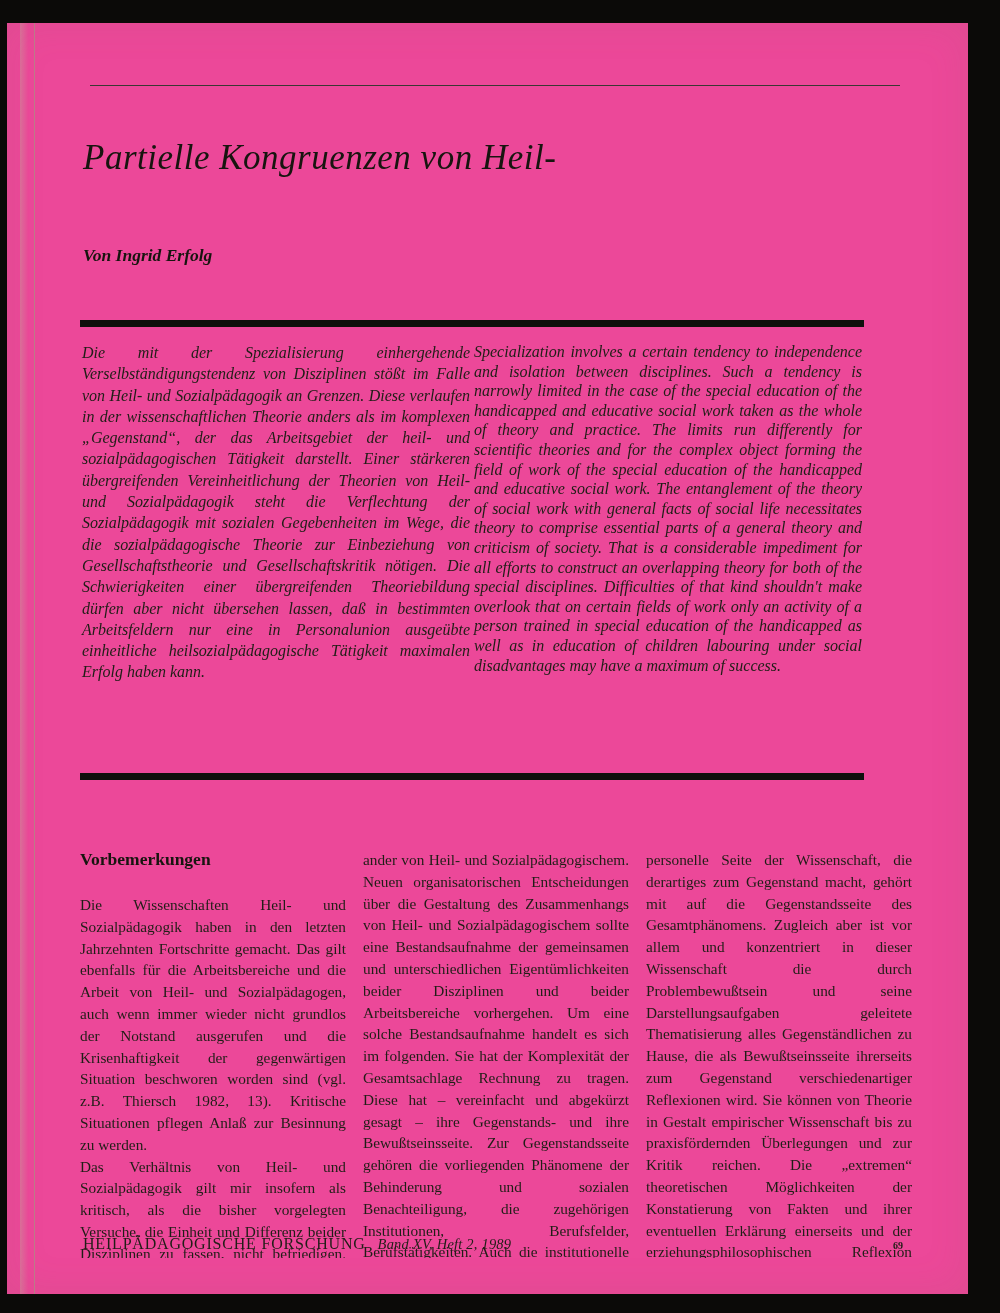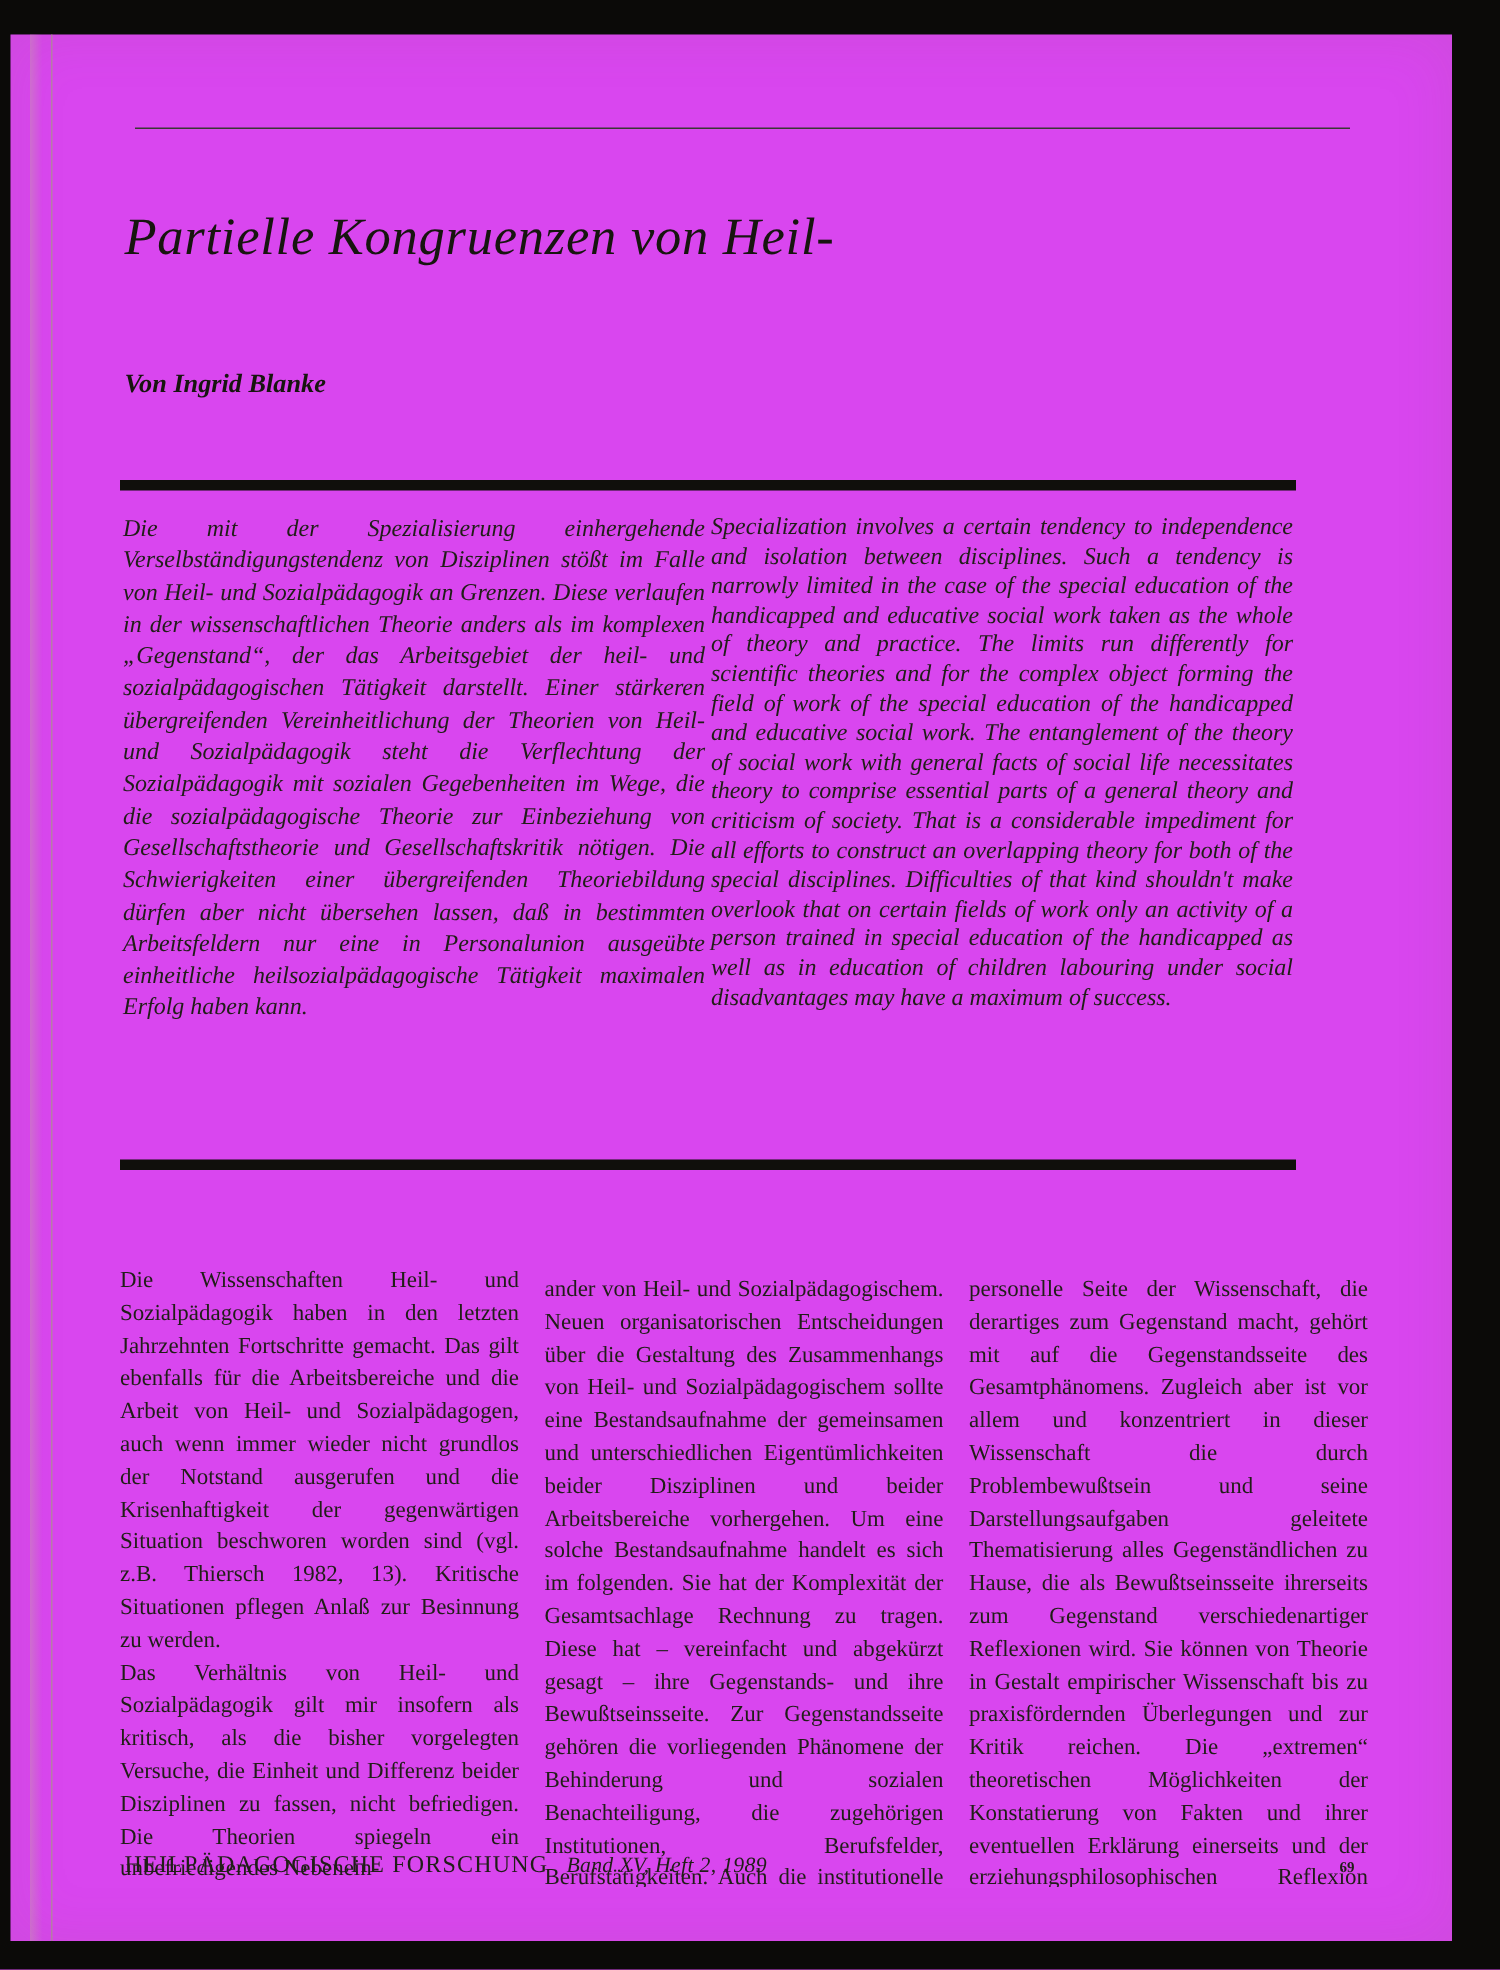--- a/index.html
+++ b/index.html
@@ -5,21 +5,21 @@
   html,body{margin:0;padding:0;}
   body{
     width:1000px;height:1313px;position:relative;
     background:#0b0a08;
     font-family:"Liberation Serif","DejaVu Serif",serif;
     color:#1c1b17;
     overflow:hidden;
   }
   .scan-page{
     position:absolute;left:7px;top:23px;width:961px;height:1271px;
-    background:#d946ef;
+    background:#ec4899;
     box-shadow:inset 0 0 40px rgba(120,110,80,0.12);
   }
   .binding-edge{
     position:absolute;left:13px;top:0;width:14px;height:100%;
     background:linear-gradient(90deg, rgba(190,182,155,0.35), rgba(243,239,223,0) 60%);
     border-right:1px solid rgba(150,142,115,0.45);
   }
   .content{position:absolute;left:73px;top:0;width:826px;height:100%;}
   .title-rule{
     position:absolute;left:10px;top:62px;width:810px;height:1px;
@@ -79,33 +79,34 @@
 <body>
 
 <div class="scan-page">
   <div class="binding-edge"></div>
   <div class="content">
 
     <div class="title-rule"></div>
 
     <h1 class="article-title"><span>Partielle Kongruenzen von Heil-</span><br></h1>
 
-    <div class="byline">Von Ingrid Blanke</div>
+    <div class="byline">Von Ingrid Erfolg</div>
 
     <div class="abstract-row">
       <div class="abstract-col de">
         <p class="abstract-text">Die mit der Spezialisierung einhergehende Verselbständigungstendenz von Disziplinen stößt im Falle von Heil- und Sozialpädagogik an Grenzen. Diese verlaufen in der wissenschaftlichen Theorie anders als im komplexen „Gegenstand“, der das Arbeitsgebiet der heil- und sozialpädagogischen Tätigkeit darstellt. Einer stärkeren übergreifenden Vereinheitlichung der Theorien von Heil- und Sozialpädagogik steht die Verflechtung der Sozialpädagogik mit sozialen Gegebenheiten im Wege, die die sozialpädagogische Theorie zur Einbeziehung von Gesellschaftstheorie und Gesellschaftskritik nötigen. Die Schwierigkeiten einer übergreifenden Theoriebildung dürfen aber nicht übersehen lassen, daß in bestimmten Arbeitsfeldern nur eine in Personalunion ausgeübte einheitliche heilsozialpädagogische Tätigkeit maximalen Erfolg haben kann.</p>
       </div>
       <div class="abstract-col en">
         <p class="abstract-text">Specialization involves a certain tendency to independence and isolation between disciplines. Such a tendency is narrowly limited in the case of the special education of the handicapped and educative social work taken as the whole of theory and practice. The limits run differently for scientific theories and for the complex object forming the field of work of the special education of the handicapped and educative social work. The entanglement of the theory of social work with general facts of social life necessitates theory to comprise essential parts of a general theory and criticism of society. That is a considerable impediment for all efforts to construct an overlapping theory for both of the special disciplines. Difficulties of that kind shouldn't make overlook that on certain fields of work only an activity of a person trained in special education of the handicapped as well as in education of children labouring under social disadvantages may have a maximum of success.</p>
       </div>
     </div>
 
     <div class="body-row">
       <div class="body-col c1">
+        <div class="section-heading">Vorbemerkungen</div>
         <p class="body-text">Die Wissenschaften Heil- und Sozialpädagogik haben in den letzten Jahrzehnten Fortschritte gemacht. Das gilt ebenfalls für die Arbeitsbereiche und die Arbeit von Heil- und Sozialpädagogen, auch wenn immer wieder nicht grundlos der Notstand ausgerufen und die Krisenhaftigkeit der gegenwärtigen Situation beschworen worden sind (vgl. z.B. Thiersch 1982, 13). Kritische Situationen pflegen Anlaß zur Besinnung zu werden.</p>
         <p class="body-text">Das Verhältnis von Heil- und Sozialpädagogik gilt mir insofern als kritisch, als die bisher vorgelegten Versuche, die Einheit und Differenz beider Disziplinen zu fassen, nicht befriedigen. Die Theorien spiegeln ein unbefriedigendes Nebenein-</p>
       </div>
       <div class="body-col c2">
         <p class="body-text">ander von Heil- und Sozialpädagogischem. Neuen organisatorischen Entscheidungen über die Gestaltung des Zusammenhangs von Heil- und Sozialpädagogischem sollte eine Bestandsaufnahme der gemeinsamen und unterschiedlichen Eigentümlichkeiten beider Disziplinen und beider Arbeitsbereiche vorhergehen. Um eine solche Bestandsaufnahme handelt es sich im folgenden. Sie hat der Komplexität der Gesamtsachlage Rechnung zu tragen. Diese hat – vereinfacht und abgekürzt gesagt – ihre Gegenstands- und ihre Bewußtseinsseite. Zur Gegenstandsseite gehören die vorliegenden Phänomene der Behinderung und sozialen Benachteiligung, die zugehörigen Institutionen, Berufsfelder, Berufstätigkeiten. Auch die institutionelle und</p>
       </div>
       <div class="body-col c3">
         <p class="body-text">personelle Seite der Wissenschaft, die derartiges zum Gegenstand macht, gehört mit auf die Gegenstandsseite des Gesamtphänomens. Zugleich aber ist vor allem und konzentriert in dieser Wissenschaft die durch Problembewußtsein und seine Darstellungsaufgaben geleitete Thematisierung alles Gegenständlichen zu Hause, die als Bewußtseinsseite ihrerseits zum Gegenstand verschiedenartiger Reflexionen wird. Sie können von Theorie in Gestalt empirischer Wissenschaft bis zu praxisfördernden Überlegungen und zur Kritik reichen. Die „extremen“ theoretischen Möglichkeiten der Konstatierung von Fakten und ihrer eventuellen Erklärung einerseits und der erziehungsphilosophischen Reflexion andererseits, die das gesellschaftliche Ganze,</p>
       </div>
     </div>

